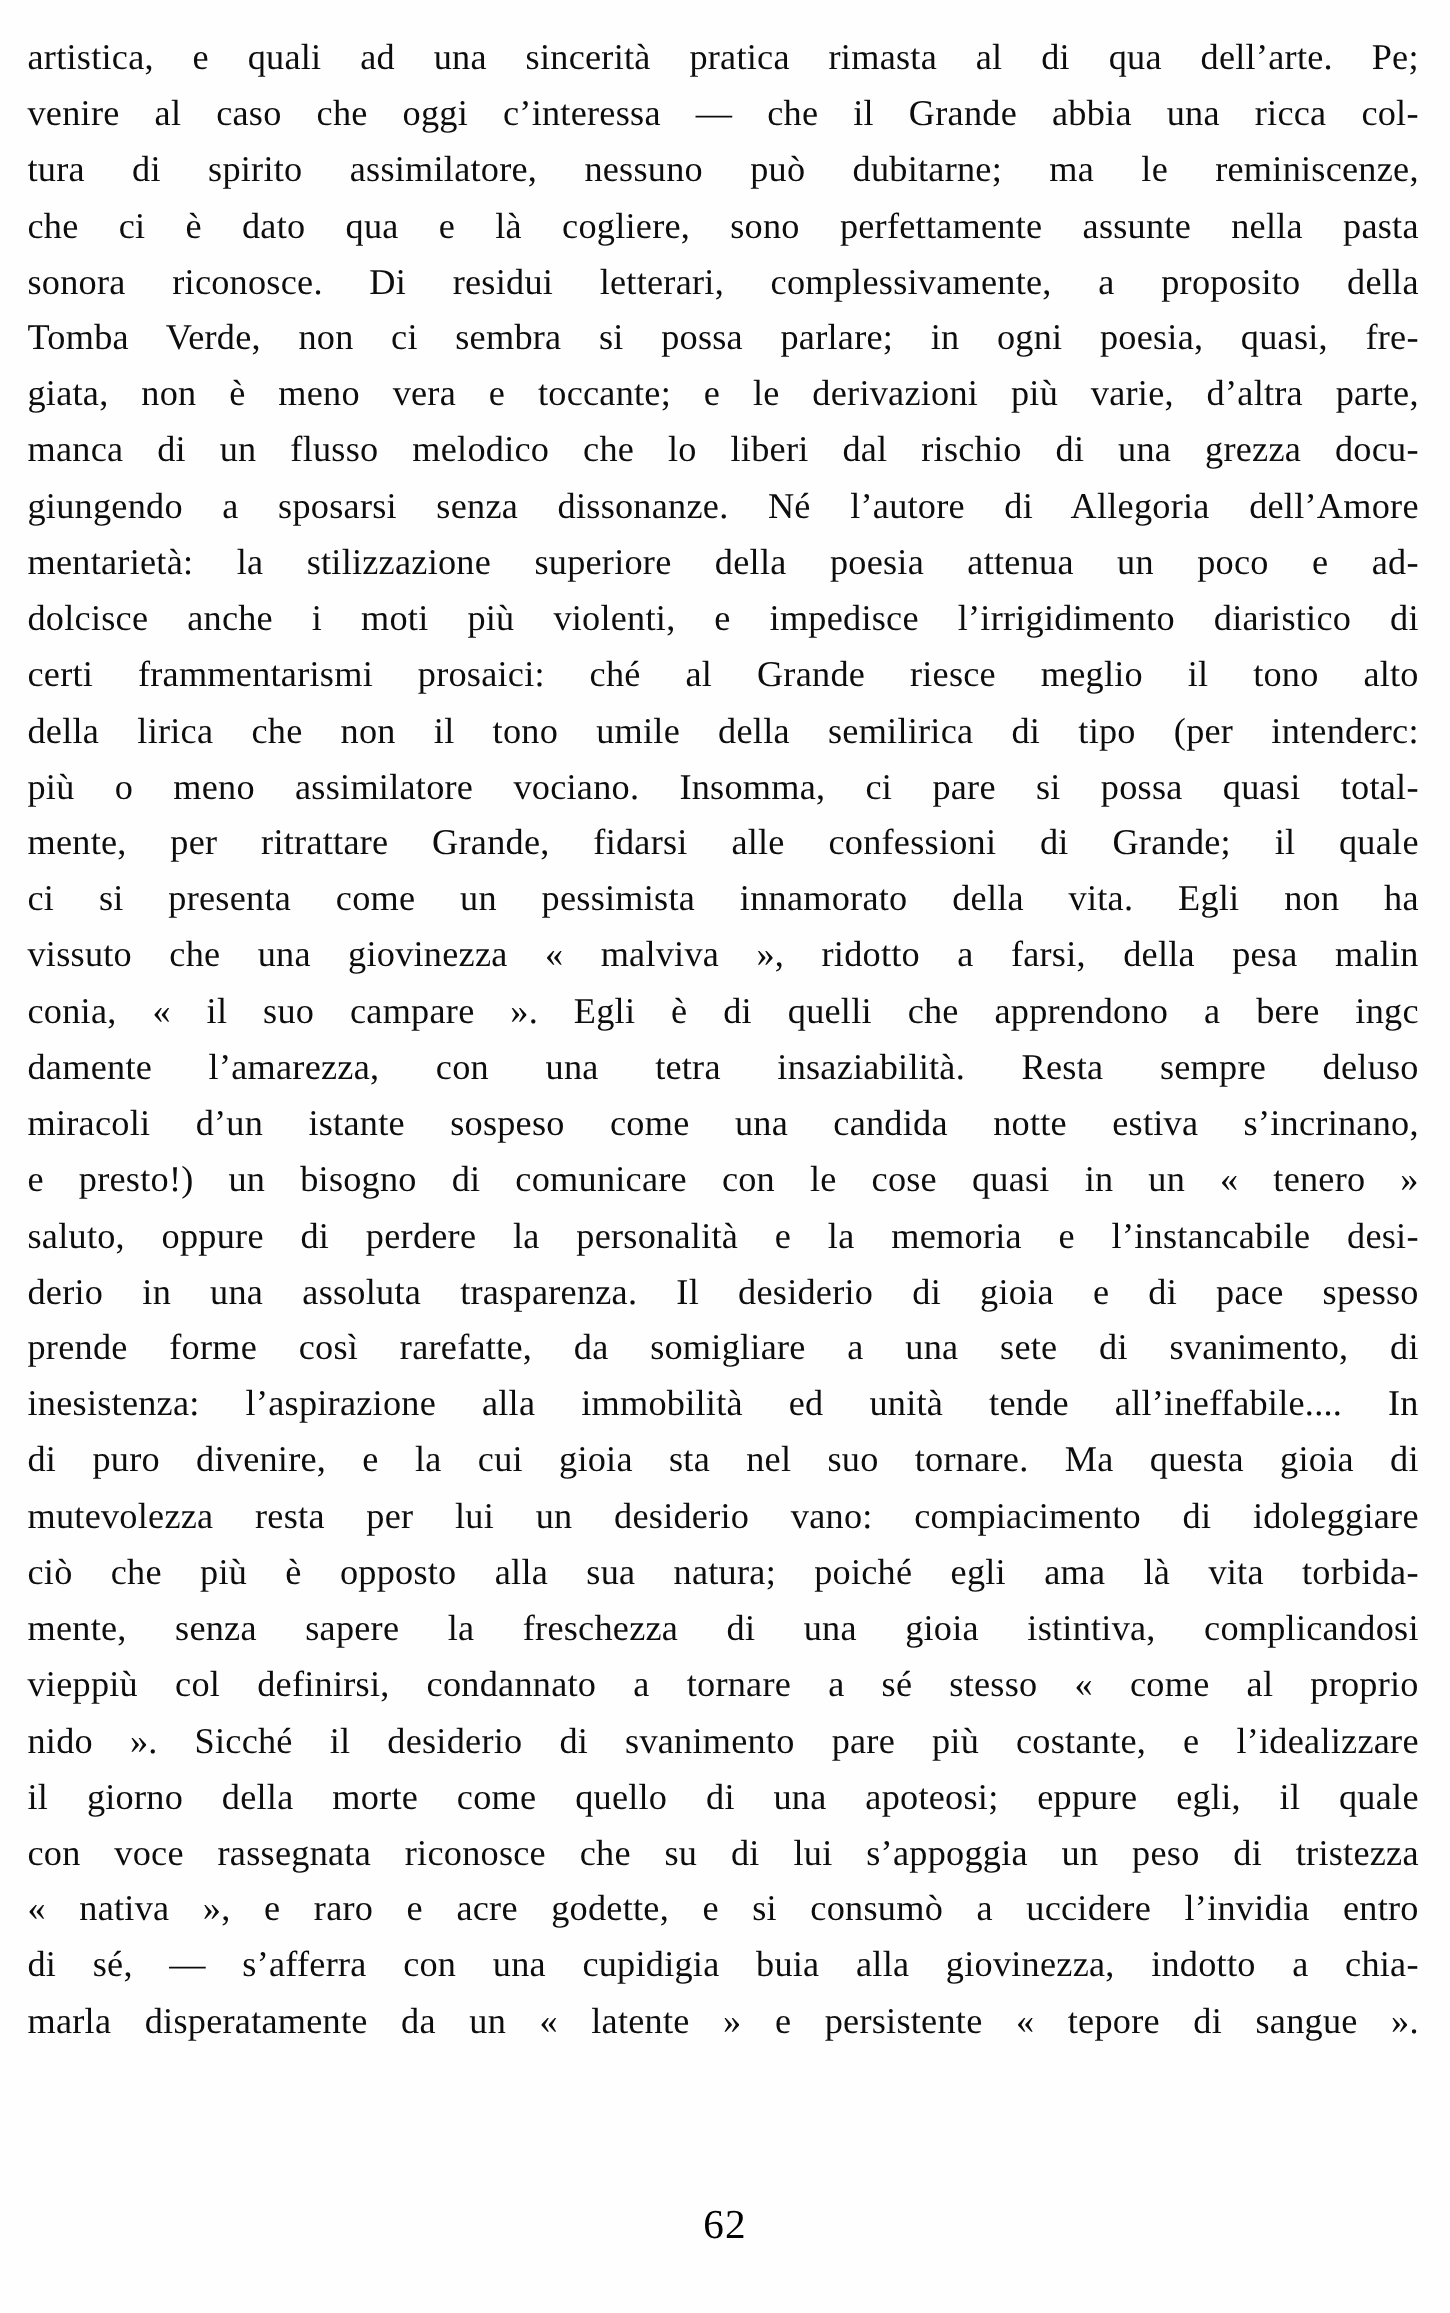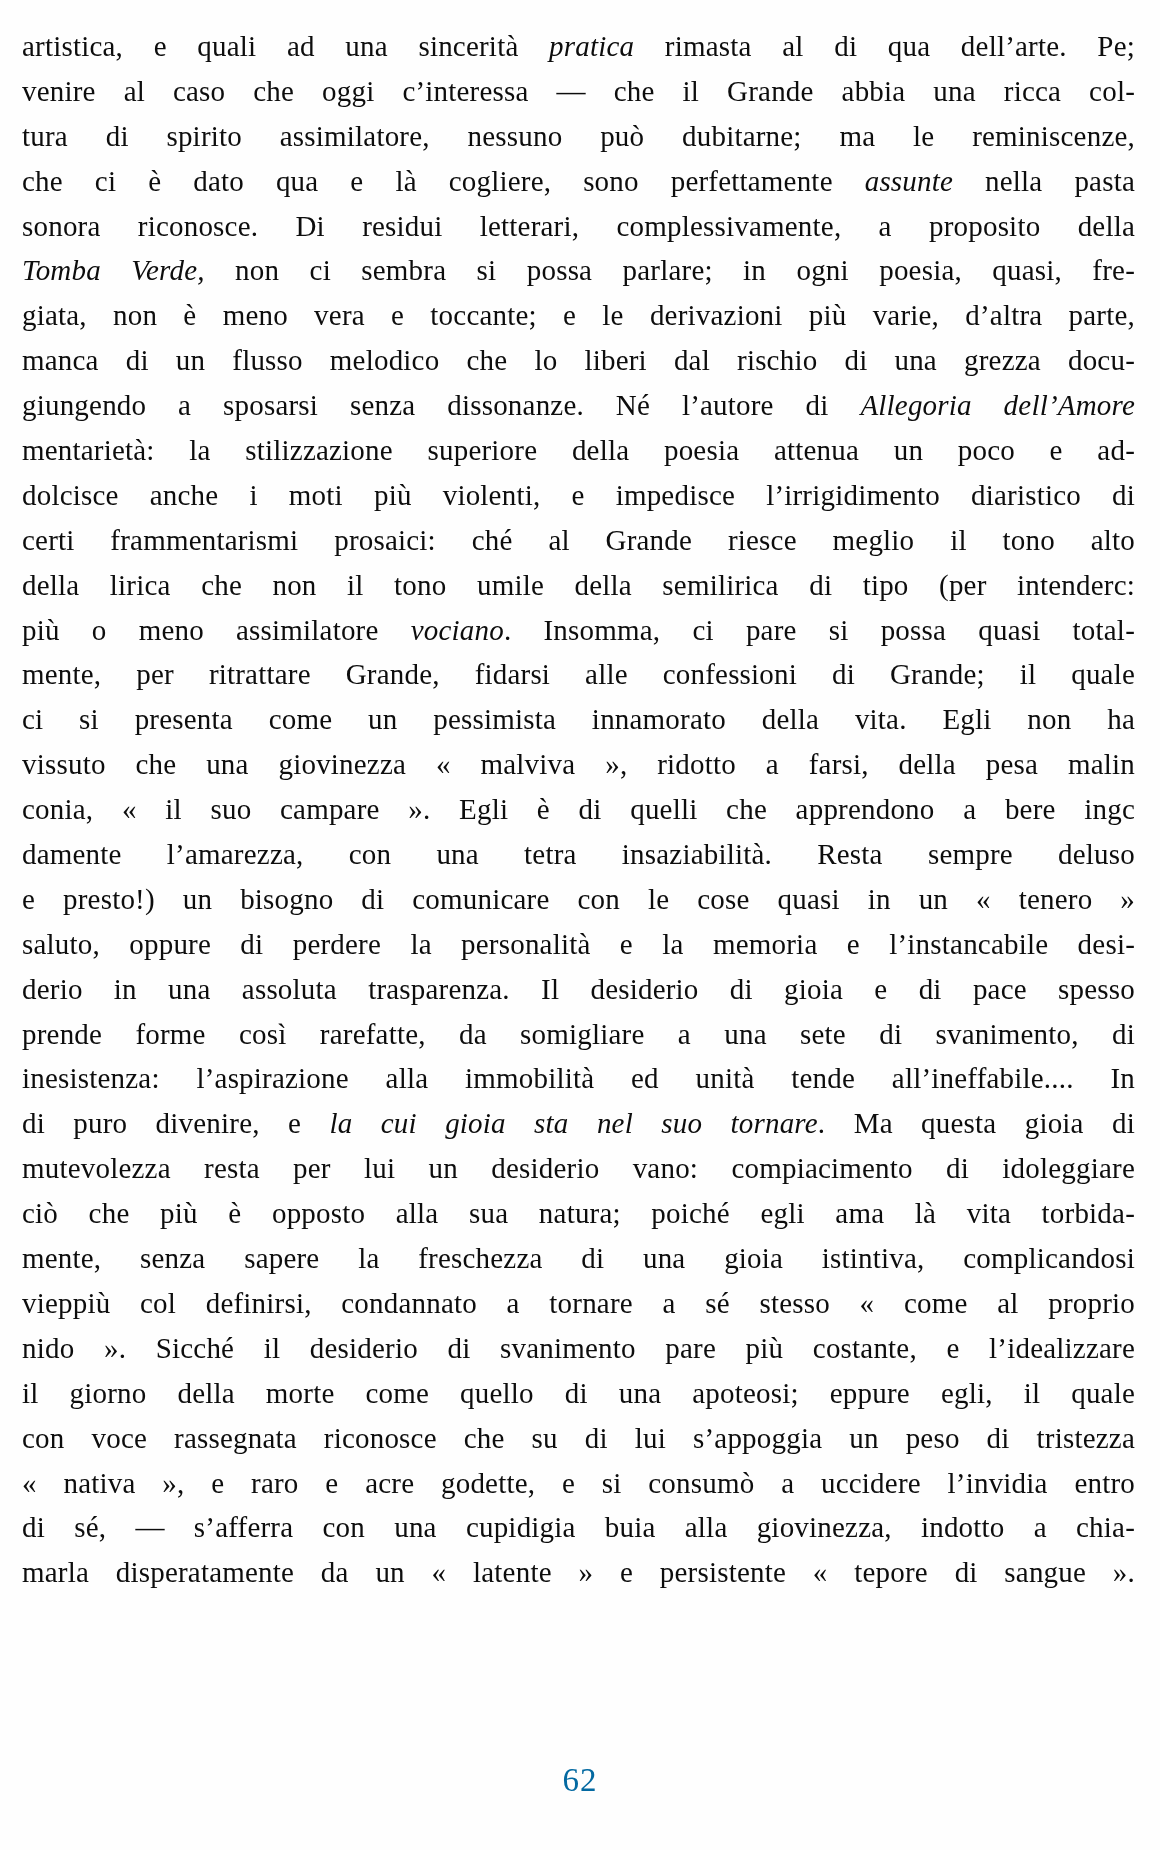--- a/index.html
+++ b/index.html
@@ -35,31 +35,30 @@
     overflow: visible;
   }
   
   .line::after {
     content: "";
     display: inline-block;
     width: 100%;
   }
   .line { white-space: normal; }
   .it {
-    font-style: italic;
   }
   .page-number {
     position: absolute;
     top: 1762px;
     left: 0;
     width: 100%;
     text-align: center;
     font-size: 33px;
     letter-spacing: 1px;
-    color: #0369a1;
+    color: #000000;
   }
 </style>
 </head>
 <body>
 
 <div class="page">
   <div class="text-block">
       <div class="line"><span>artistica, e quali ad una sincerità </span><span class="it">pratica</span><span> rimasta al di qua dell’arte. Pe;</span></div>
       <div class="line"><span>venire al caso che oggi c’interessa — che il Grande abbia una ricca col-</span></div>
       <div class="line"><span>tura di spirito assimilatore, nessuno può dubitarne; ma le reminiscenze,</span></div>
@@ -72,20 +71,21 @@
       <div class="line"><span>mentarietà: la stilizzazione superiore della poesia attenua un poco e ad-</span></div>
       <div class="line"><span>dolcisce anche i moti più violenti, e impedisce l’irrigidimento diaristico di</span></div>
       <div class="line"><span>certi frammentarismi prosaici: ché al Grande riesce meglio il tono alto</span></div>
       <div class="line"><span>della lirica che non il tono umile della semilirica di tipo (per intenderc:</span></div>
       <div class="line"><span>più o meno assimilatore </span><span class="it">vociano</span><span>. Insomma, ci pare si possa quasi total-</span></div>
       <div class="line"><span>mente, per ritrattare Grande, fidarsi alle confessioni di Grande; il quale</span></div>
       <div class="line"><span>ci si presenta come un pessimista innamorato della vita. Egli non ha</span></div>
       <div class="line"><span>vissuto che una giovinezza « malviva », ridotto a farsi, della pesa malin</span></div>
       <div class="line"><span>conia, « il suo campare ». Egli è di quelli che apprendono a bere ingc</span></div>
       <div class="line"><span>damente l’amarezza, con una tetra insaziabilità. Resta sempre deluso</span></div>
+      <div class="line"><span>miracoli d’un istante sospeso come una candida notte estiva s’incrinano,</span></div>
       <div class="line"><span>e presto!) un bisogno di comunicare con le cose quasi in un « tenero »</span></div>
       <div class="line"><span>saluto, oppure di perdere la personalità e la memoria e l’instancabile desi-</span></div>
       <div class="line"><span>derio in una assoluta trasparenza. Il desiderio di gioia e di pace spesso</span></div>
       <div class="line"><span>prende forme così rarefatte, da somigliare a una sete di svanimento, di</span></div>
       <div class="line"><span>inesistenza: l’aspirazione alla immobilità ed unità tende all’ineffabile.... In</span></div>
       <div class="line"><span>di puro divenire, e </span><span class="it">la cui gioia sta nel suo tornare</span><span>. Ma questa gioia di</span></div>
       <div class="line"><span>mutevolezza resta per lui un desiderio vano: compiacimento di idoleggiare</span></div>
       <div class="line"><span>ciò che più è opposto alla sua natura; poiché egli ama là vita torbida-</span></div>
       <div class="line"><span>mente, senza sapere la freschezza di una gioia istintiva, complicandosi</span></div>
       <div class="line"><span>vieppiù col definirsi, condannato a tornare a sé stesso « come al proprio</span></div>

